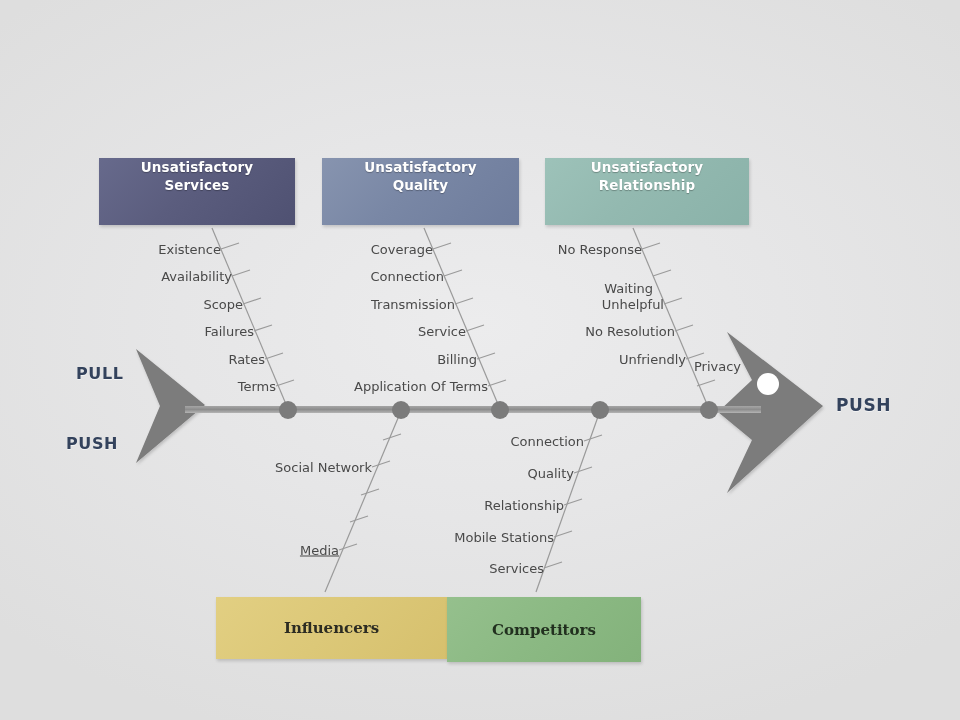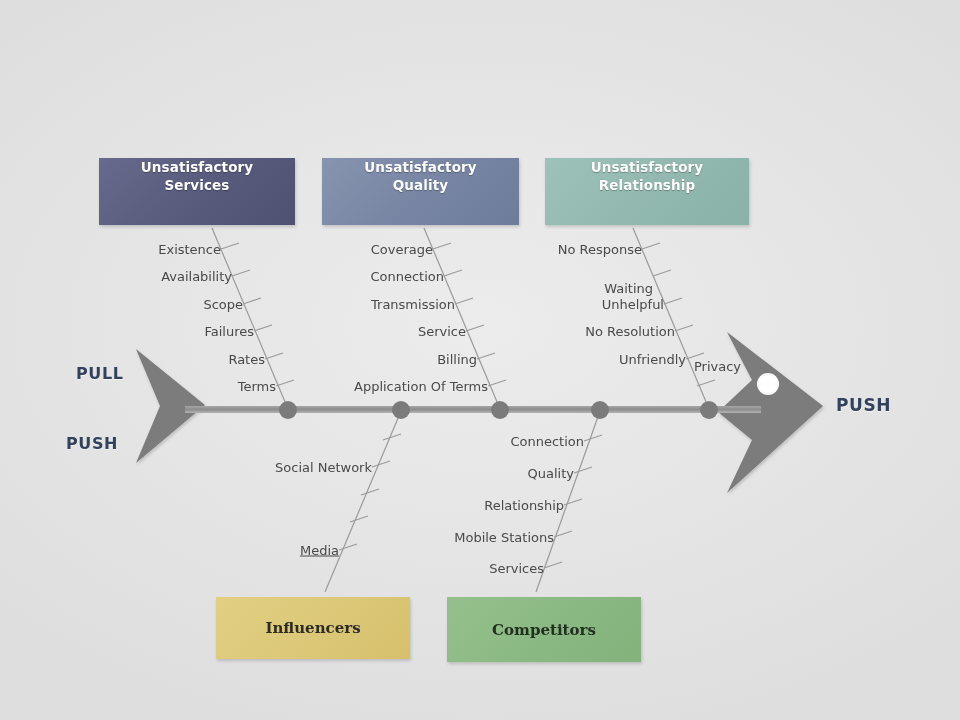--- a/index.html
+++ b/index.html
@@ -66,21 +66,21 @@
     box-sizing: border-box;
     display: flex;
     align-items: center;
     justify-content: center;
     font-family: "DejaVu Serif", "Liberation Serif", serif;
     font-weight: bold;
     font-size: 15px;
     color: #2c2c22;
     box-shadow: 1px 2px 3px rgba(0,0,0,0.16);
   }
-  .bot-0 { left: 216px; top: 597px; width: 194px; height: 62px;
+  .bot-0 { left: 216px; top: 597px; width: 231px; height: 62px;
            background: linear-gradient(135deg, #e2cf82 0%, #dcc878 50%, #d6c06d 100%); }
   .bot-1 { left: 447px; top: 597px; width: 194px; height: 65px;
            background: linear-gradient(135deg, #95c08d 0%, #8bb983 50%, #83b27b 100%);
            color: #22301f; }
 
   
   .cause {
     position: absolute;
     font-size: 13px;
     color: #494949;

